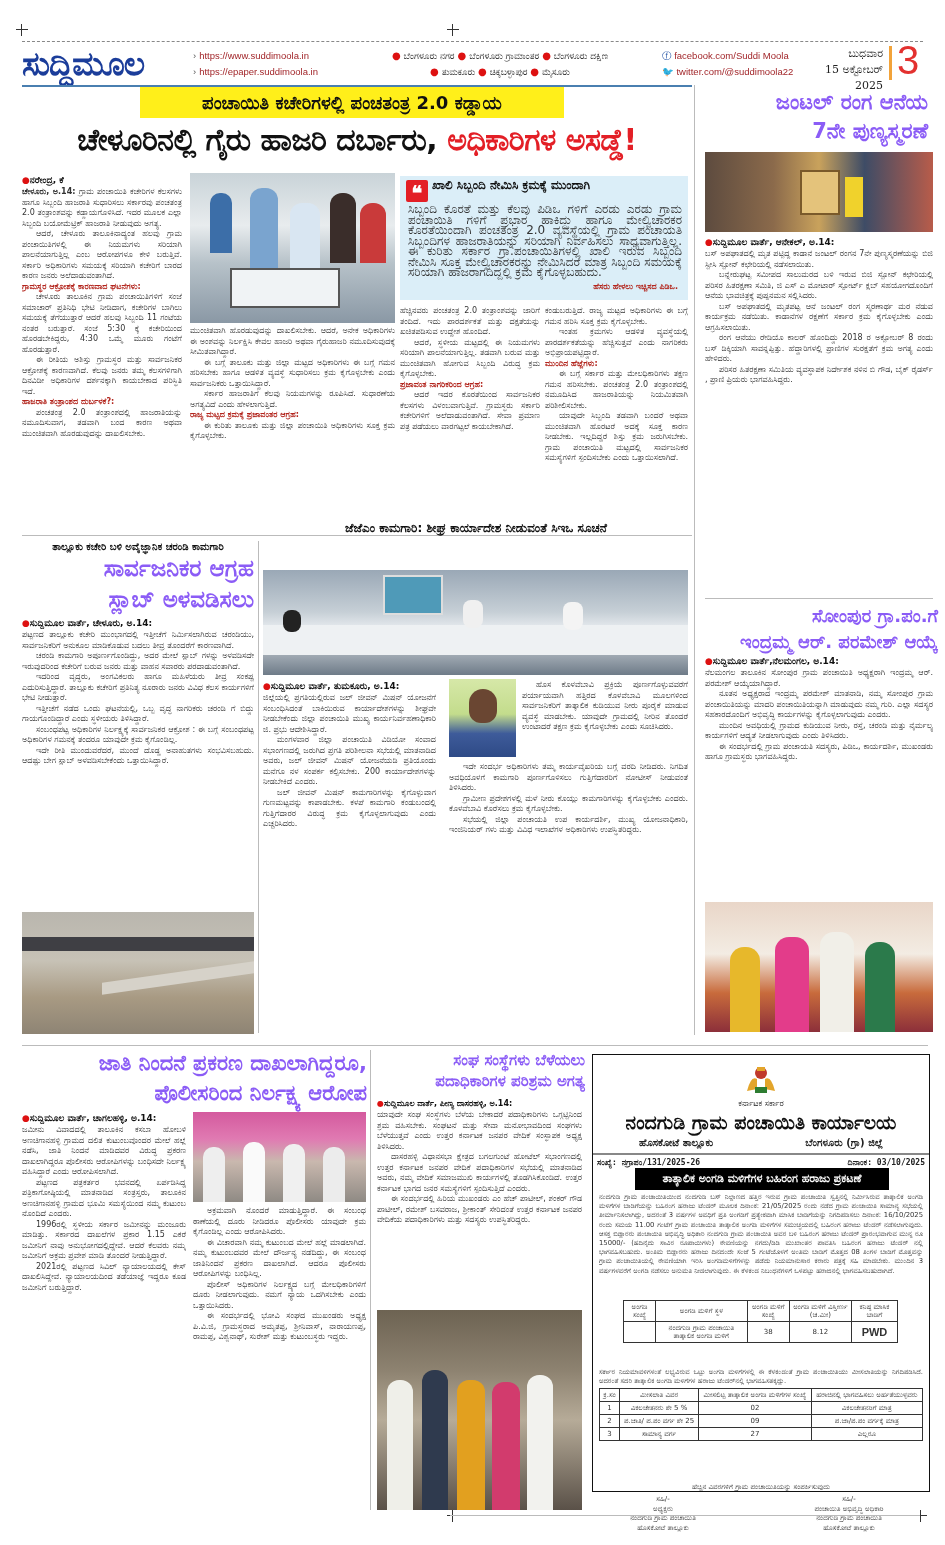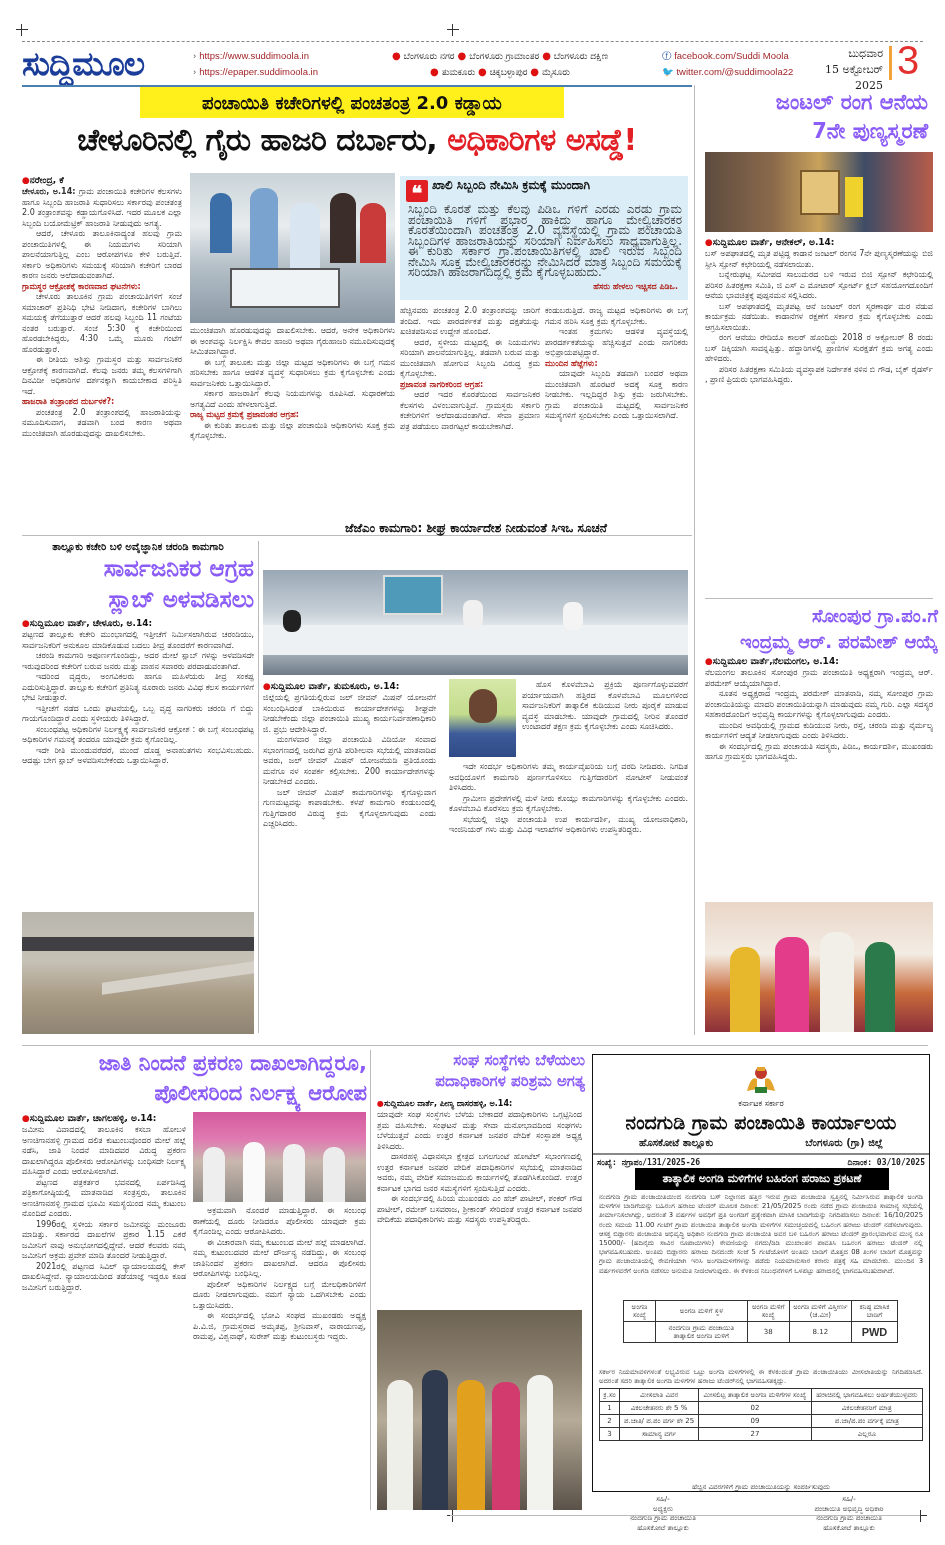--- a/index.html
+++ b/index.html
@@ -134,20 +134,21 @@
 <div class="abs text" style="left:400px;top:306px;width:140px;height:225px">
   <p style="text-indent:0">ಹೆಚ್ಚಿನವರು ಪಂಚತಂತ್ರ 2.0 ತಂತ್ರಾಂಶವನ್ನು ಜಾರಿಗೆ ತಂದಿದೆ. ಇದು ಪಾರದರ್ಶಕತೆ ಮತ್ತು ದಕ್ಷತೆಯನ್ನು ಖಚಿತಪಡಿಸುವ ಉದ್ದೇಶ ಹೊಂದಿದೆ.</p>
   <p>ಆದರೆ, ಸ್ಥಳೀಯ ಮಟ್ಟದಲ್ಲಿ ಈ ನಿಯಮಗಳು ಸರಿಯಾಗಿ ಪಾಲನೆಯಾಗುತ್ತಿಲ್ಲ. ತಡವಾಗಿ ಬರುವ ಮತ್ತು ಮುಂಚಿತವಾಗಿ ಹೋಗುವ ಸಿಬ್ಬಂದಿ ವಿರುದ್ಧ ಕ್ರಮ ಕೈಗೊಳ್ಳಬೇಕು.</p>
   <div class="sub">ಪ್ರಜಾವಂತ ನಾಗರಿಕರಿಂದ ಆಗ್ರಹ:</div>
   <p>ಆದರೆ ಇದರ ಕೊರತೆಯಿಂದ ಸಾರ್ವಜನಿಕರ ಕೆಲಸಗಳು ವಿಳಂಬವಾಗುತ್ತಿವೆ. ಗ್ರಾಮಸ್ಥರು ಸರ್ಕಾರಿ ಕಚೇರಿಗಳಿಗೆ ಅಲೆದಾಡುವಂತಾಗಿದೆ. ಸೇವಾ ಪ್ರಮಾಣ ಪತ್ರ ಪಡೆಯಲು ವಾರಗಟ್ಟಲೆ ಕಾಯಬೇಕಾಗಿದೆ.</p>
 </div>
 <div class="abs text" style="left:545px;top:306px;width:143px;height:225px">
   <p style="text-indent:0">ಕಂಡುಬರುತ್ತಿದೆ. ರಾಜ್ಯ ಮಟ್ಟದ ಅಧಿಕಾರಿಗಳು ಈ ಬಗ್ಗೆ ಗಮನ ಹರಿಸಿ ಸೂಕ್ತ ಕ್ರಮ ಕೈಗೊಳ್ಳಬೇಕು.</p>
   <p>ಇಂತಹ ಕ್ರಮಗಳು ಆಡಳಿತ ವ್ಯವಸ್ಥೆಯಲ್ಲಿ ಪಾರದರ್ಶಕತೆಯನ್ನು ಹೆಚ್ಚಿಸುತ್ತವೆ ಎಂದು ನಾಗರಿಕರು ಅಭಿಪ್ರಾಯಪಟ್ಟಿದ್ದಾರೆ.</p>
   <div class="sub">ಮುಂದಿನ ಹೆಜ್ಜೆಗಳು:</div>
+  <p>ಈ ಬಗ್ಗೆ ಸರ್ಕಾರ ಮತ್ತು ಮೇಲಧಿಕಾರಿಗಳು ತಕ್ಷಣ ಗಮನ ಹರಿಸಬೇಕು. ಪಂಚತಂತ್ರ 2.0 ತಂತ್ರಾಂಶದಲ್ಲಿ ನಮೂದಿಸಿದ ಹಾಜರಾತಿಯನ್ನು ನಿಯಮಿತವಾಗಿ ಪರಿಶೀಲಿಸಬೇಕು.</p>
   <p>ಯಾವುದೇ ಸಿಬ್ಬಂದಿ ತಡವಾಗಿ ಬಂದರೆ ಅಥವಾ ಮುಂಚಿತವಾಗಿ ಹೊರಟರೆ ಅದಕ್ಕೆ ಸೂಕ್ತ ಕಾರಣ ನೀಡಬೇಕು. ಇಲ್ಲದಿದ್ದರೆ ಶಿಸ್ತು ಕ್ರಮ ಜರುಗಿಸಬೇಕು. ಗ್ರಾಮ ಪಂಚಾಯಿತಿ ಮಟ್ಟದಲ್ಲಿ ಸಾರ್ವಜನಿಕರ ಸಮಸ್ಯೆಗಳಿಗೆ ಸ್ಪಂದಿಸಬೇಕು ಎಂದು ಒತ್ತಾಯಿಸಲಾಗಿದೆ.</p>
 </div>
 
 <div class="vline" style="left:694px;top:85px;height:950px"></div>
 <div class="hline" style="left:22px;top:535px;width:670px"></div>
 
 <div class="abs rhead" style="left:698px;top:88px;width:230px;line-height:29px;font-size:21px">
   <div>ಜಂಟಲ್ ರಂಗ ಆನೆಯ</div>
   <div>7ನೇ ಪುಣ್ಯಸ್ಮರಣೆ</div>
 </div>

